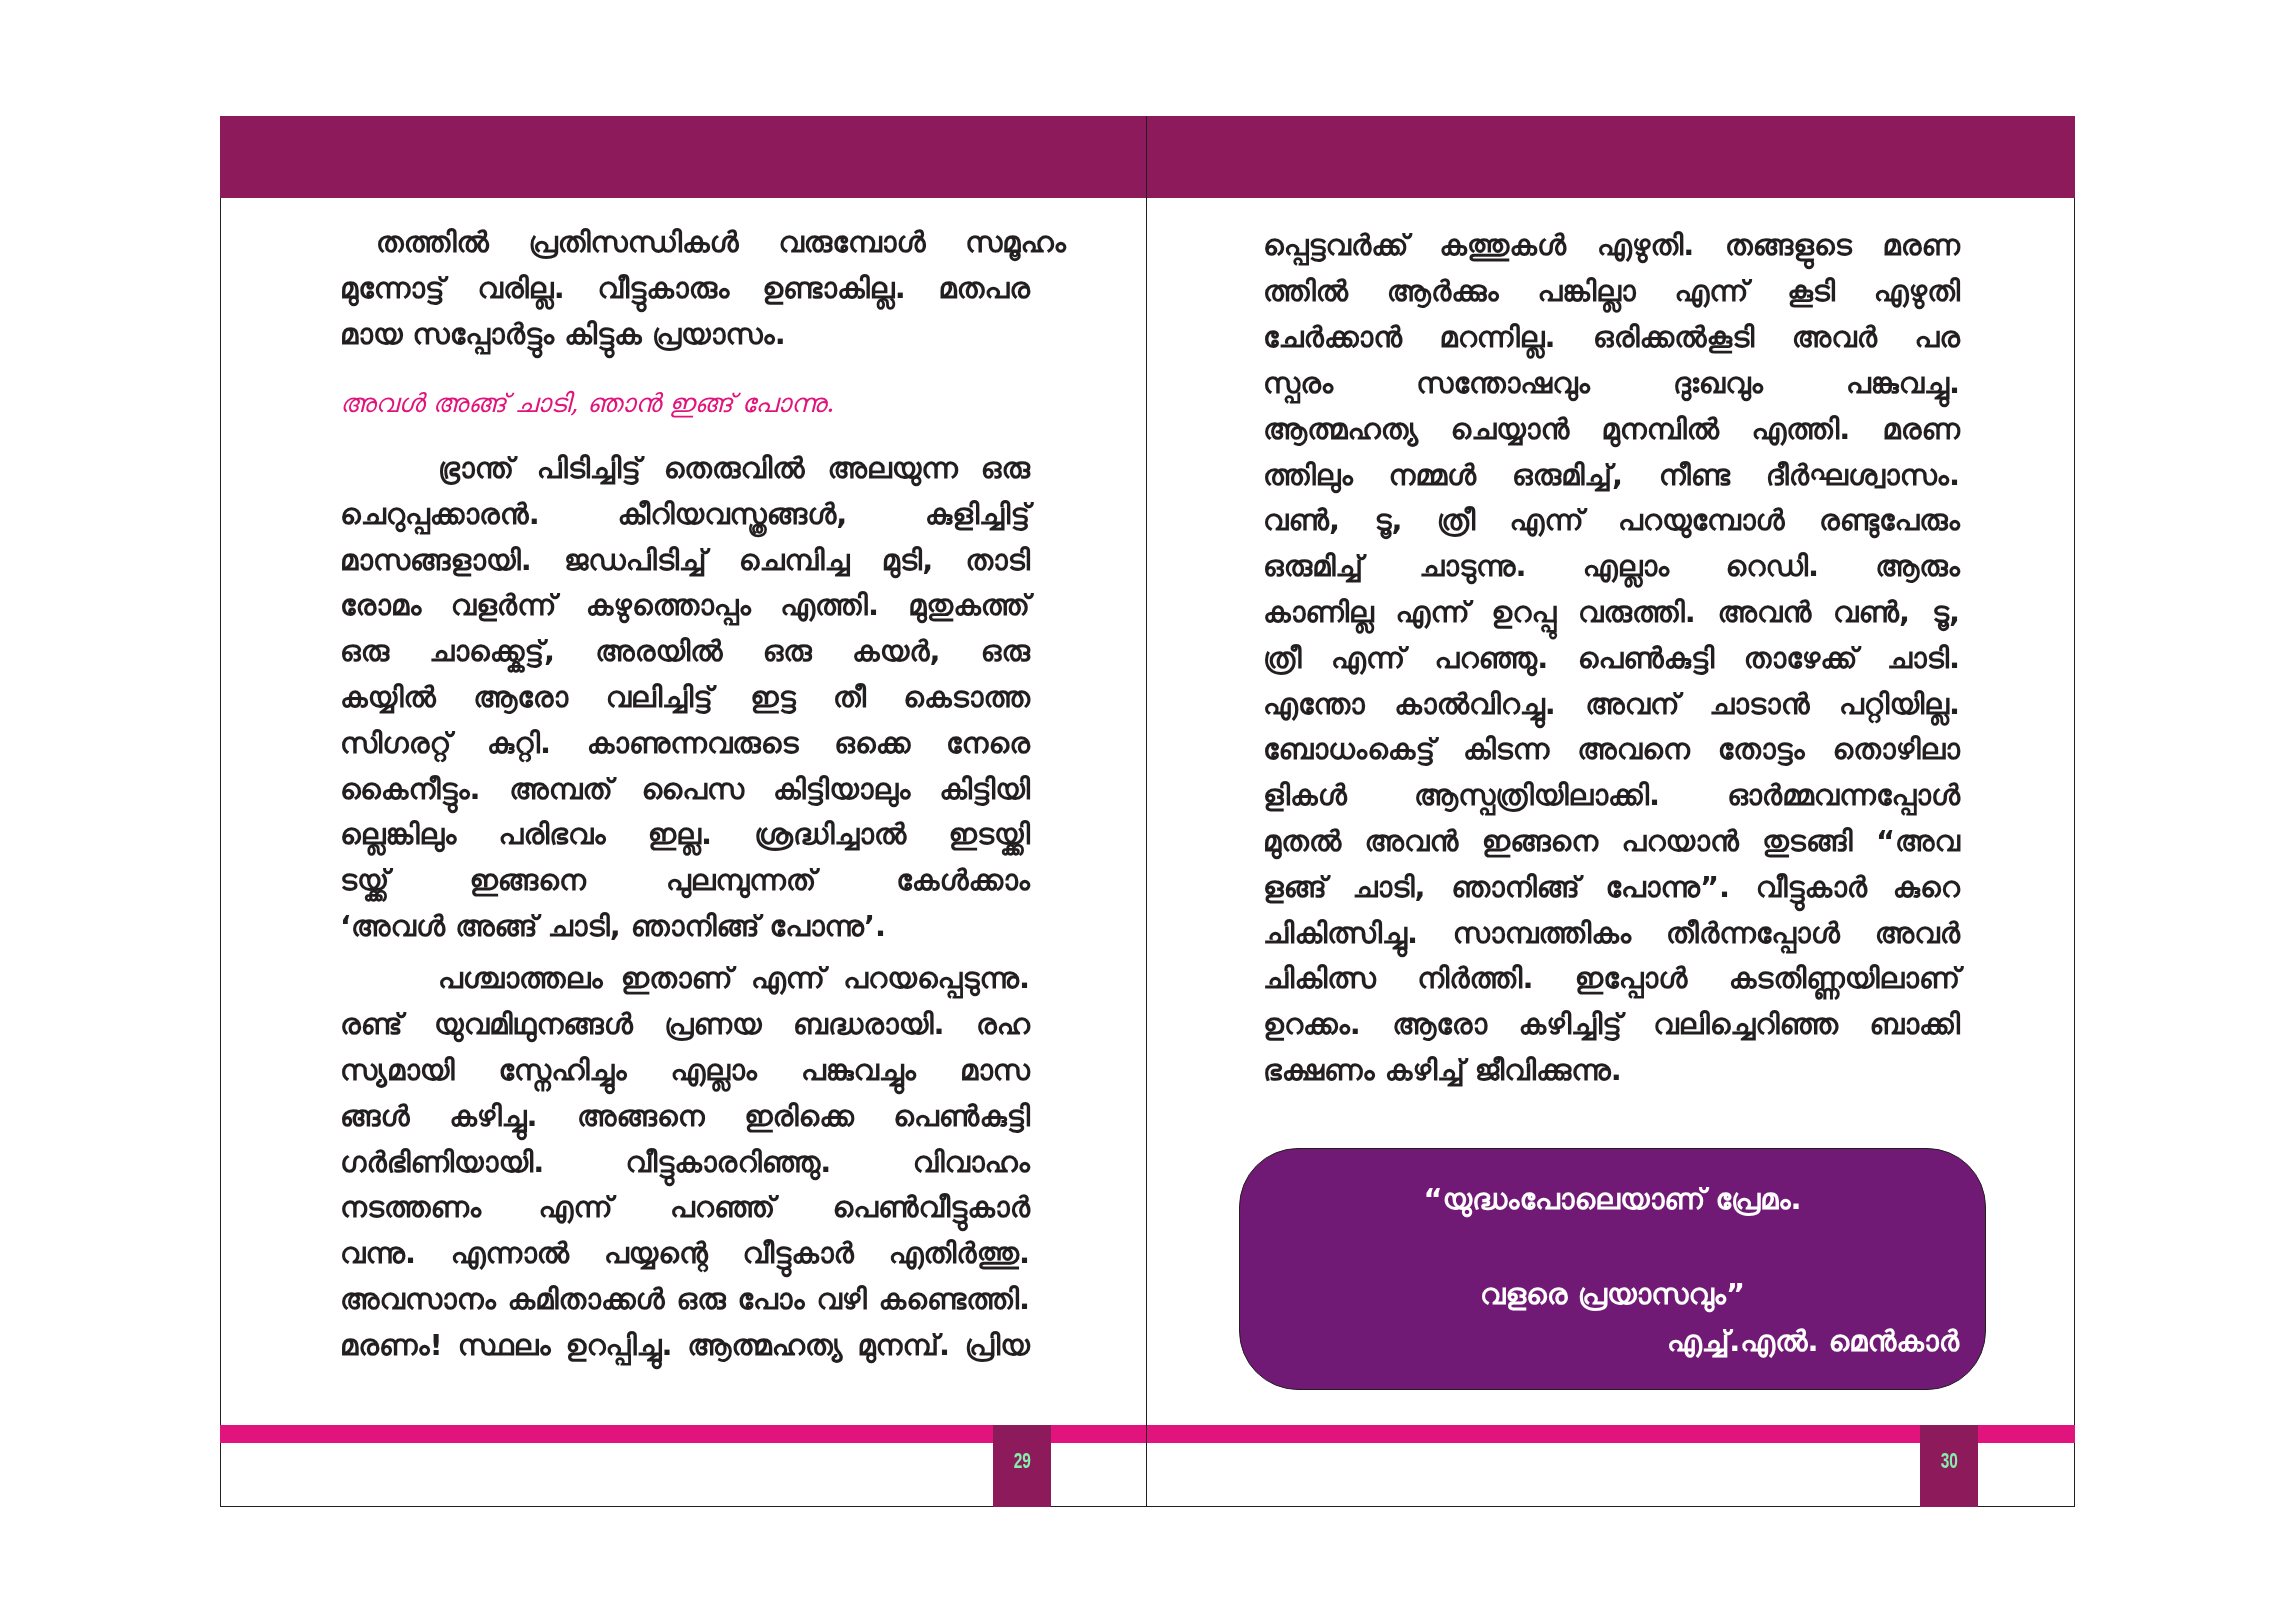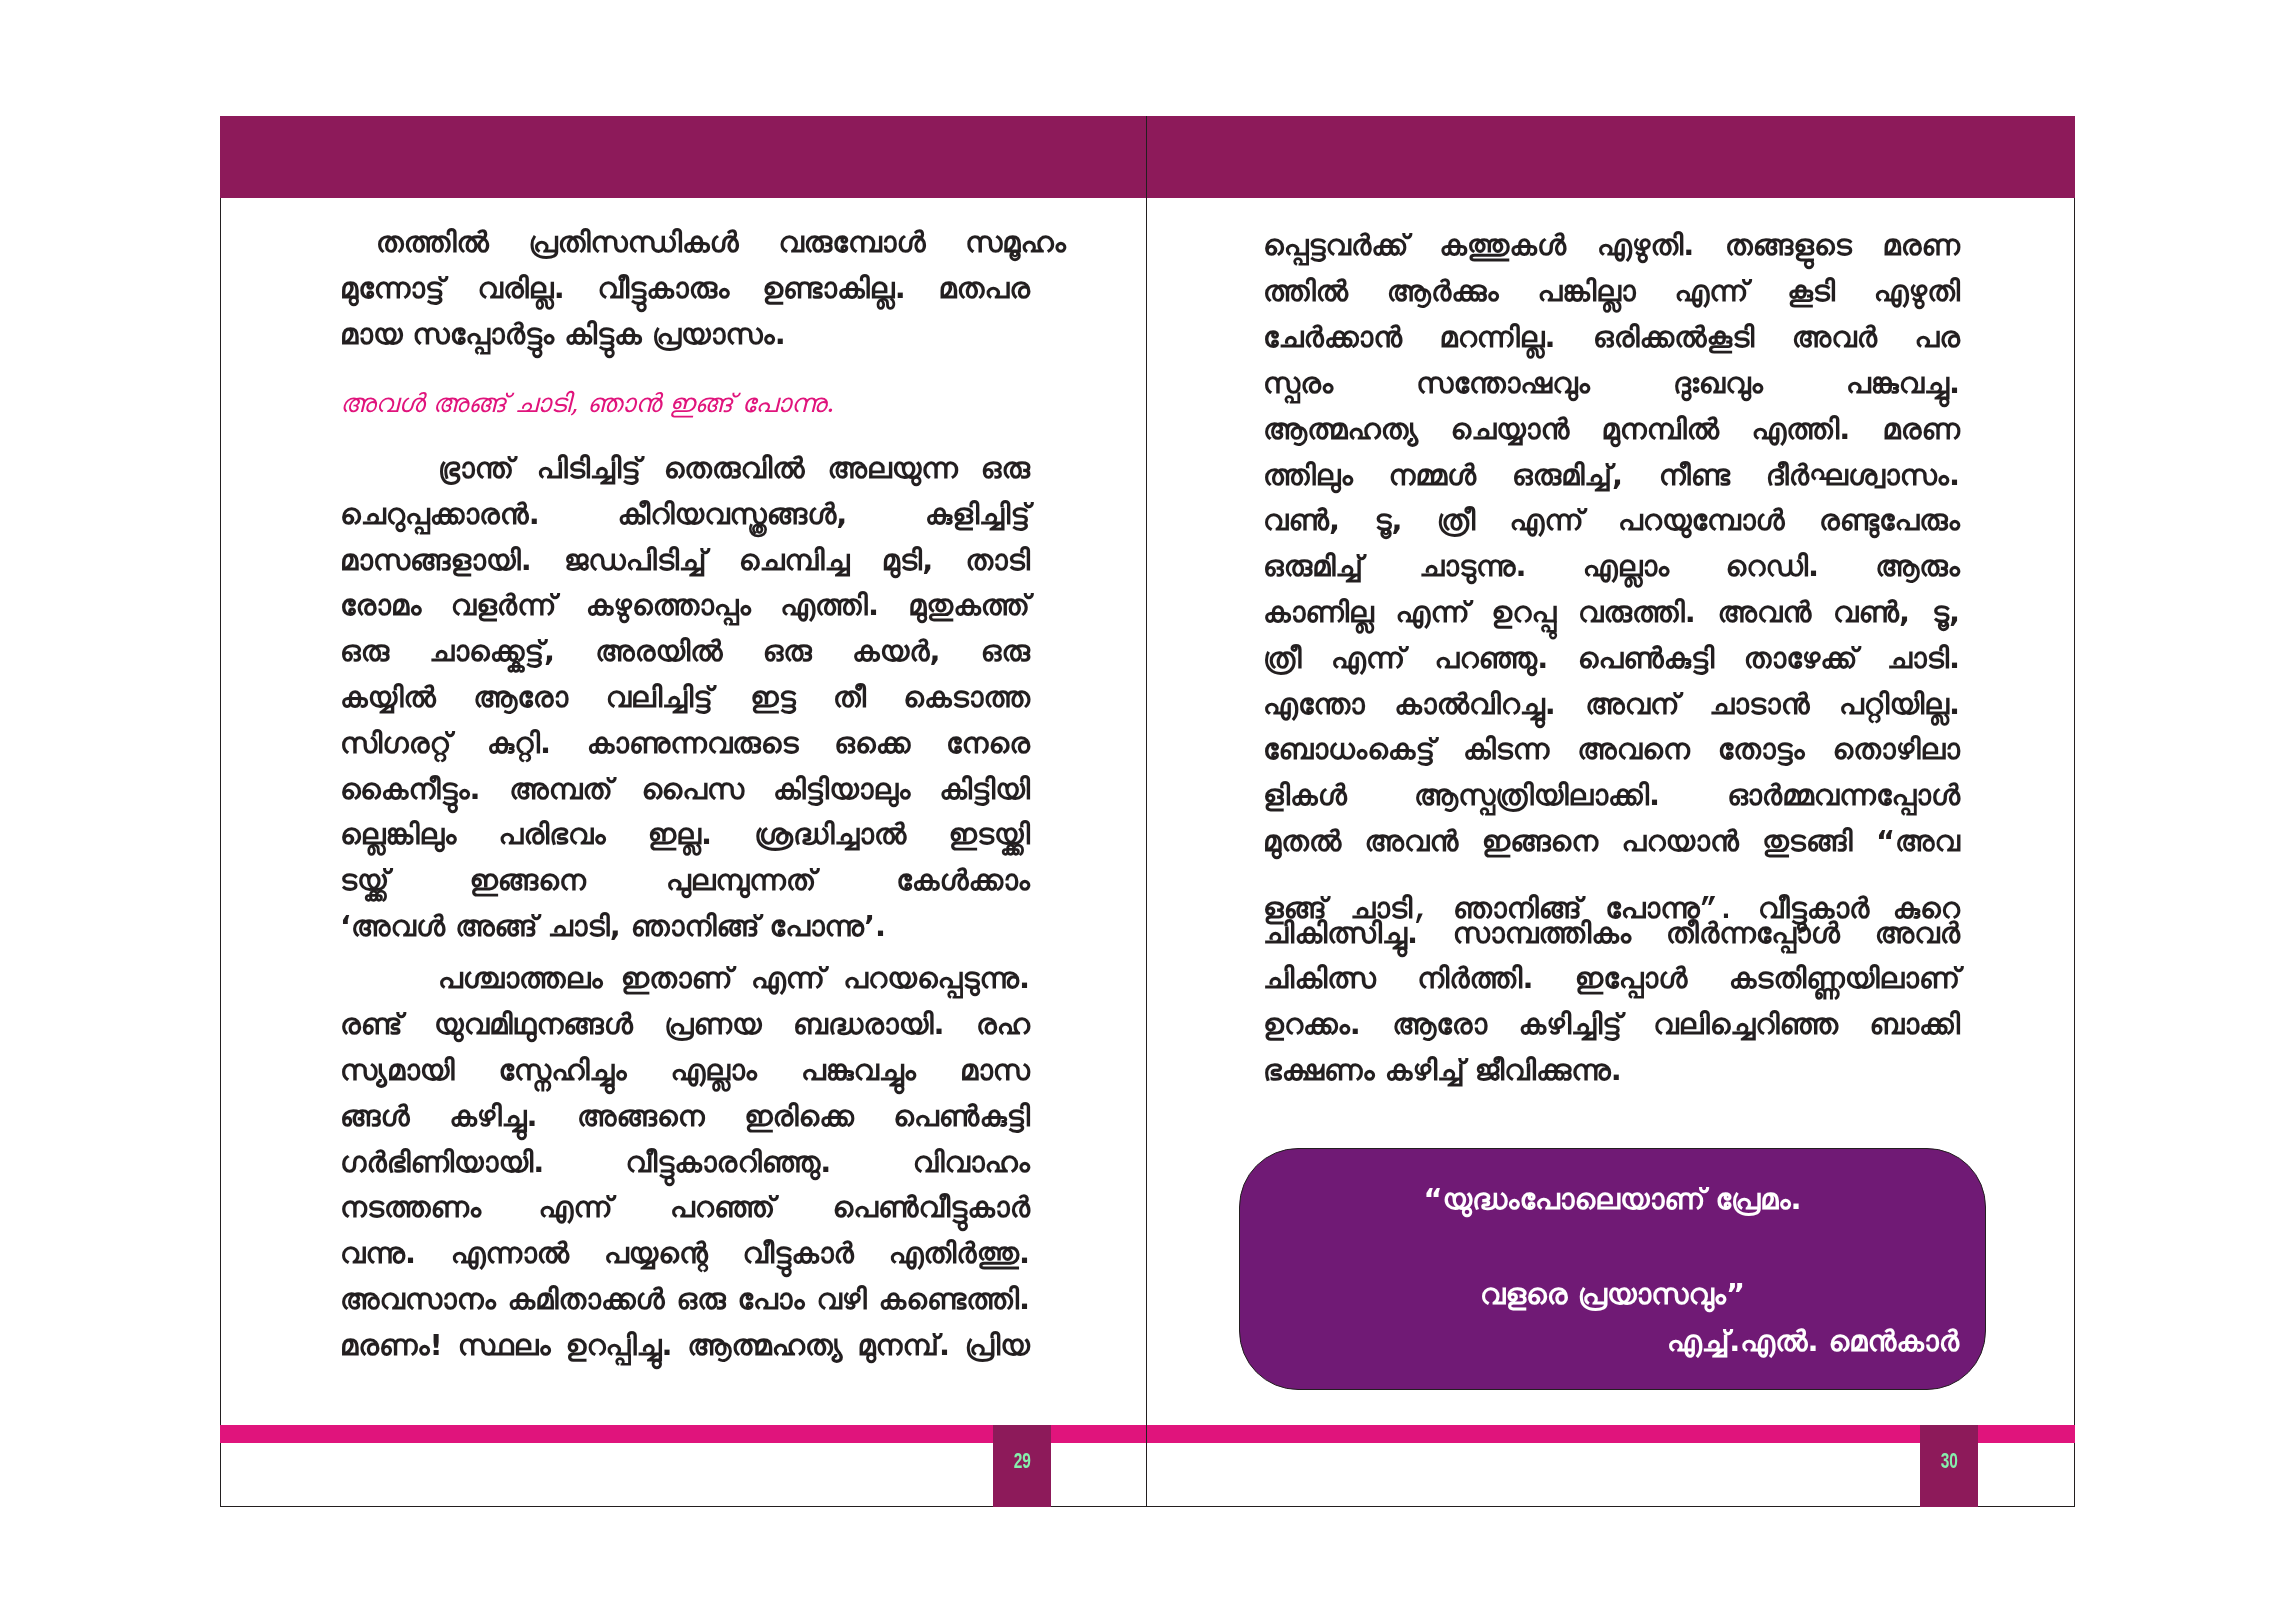--- a/index.html
+++ b/index.html
@@ -72,21 +72,21 @@
   <div class="line" style="left:1263px; top:406px; width:697px;">ആത്മഹത്യ ചെയ്യാൻ മുനമ്പിൽ എത്തി. മരണ</div>
   <div class="line" style="left:1263px; top:452px; width:697px;">ത്തിലും നമ്മൾ ഒരുമിച്ച്, നീണ്ട ദീർഘശ്വാസം.</div>
   <div class="line" style="left:1263px; top:497px; width:697px;">വൺ, ടൂ, ത്രീ എന്ന് പറയുമ്പോൾ രണ്ടുപേരും</div>
   <div class="line" style="left:1263px; top:543px; width:697px;">ഒരുമിച്ച് ചാടുന്നു. എല്ലാം റെഡി. ആരും</div>
   <div class="line" style="left:1263px; top:589px; width:697px;">കാണില്ല എന്ന് ഉറപ്പു വരുത്തി. അവൻ വൺ, ടൂ,</div>
   <div class="line" style="left:1263px; top:635px; width:697px;">ത്രീ എന്ന് പറഞ്ഞു. പെൺകുട്ടി താഴേക്ക് ചാടി.</div>
   <div class="line" style="left:1263px; top:681px; width:697px;">എന്തോ കാൽവിറച്ചു. അവന് ചാടാൻ പറ്റിയില്ല.</div>
   <div class="line" style="left:1263px; top:726px; width:697px;">ബോധംകെട്ട് കിടന്ന അവനെ തോട്ടം തൊഴിലാ</div>
   <div class="line" style="left:1263px; top:772px; width:697px;">ളികൾ ആസ്പത്രിയിലാക്കി. ഓർമ്മവന്നപ്പോൾ</div>
   <div class="line" style="left:1263px; top:818px; width:697px;">മുതൽ അവൻ ഇങ്ങനെ പറയാൻ തുടങ്ങി “അവ</div>
-  <div class="line" style="left:1263px; top:888px; width:697px;font-family:Liberation Mono, monospace;">ളങ്ങ് ചാടി, ഞാനിങ്ങ് പോന്നു”. വീട്ടുകാർ കുറെ</div>
+  <div class="line" style="left:1263px; top:864px; width:697px;">ളങ്ങ് ചാടി, ഞാനിങ്ങ് പോന്നു”. വീട്ടുകാർ കുറെ</div>
   <div class="line" style="left:1263px; top:910px; width:697px;">ചികിത്സിച്ചു. സാമ്പത്തികം തീർന്നപ്പോൾ അവർ</div>
   <div class="line" style="left:1263px; top:955px; width:697px;">ചികിത്സ നിർത്തി. ഇപ്പോൾ കടതിണ്ണയിലാണ്</div>
   <div class="line" style="left:1263px; top:1001px; width:697px;">ഉറക്കം. ആരോ കഴിച്ചിട്ട് വലിച്ചെറിഞ്ഞ ബാക്കി</div>
   <div class="line last" style="left:1263px; top:1047px; width:697px;">ഭക്ഷണം കഴിച്ച് ജീവിക്കുന്നു.</div>
 
   <div class="quote-box">
     <div class="qline" style="left:0; width:100%; text-align:center; top:29.4px;">“യുദ്ധംപോലെയാണ് പ്രേമം.</div>
     <div class="qline" style="left:0; width:100%; text-align:center; top:124px;">വളരെ പ്രയാസവും”</div>
     <div class="qline" style="right:26px; top:171px;">എച്ച്.എൽ. മെൻകാർ</div>
   </div>

